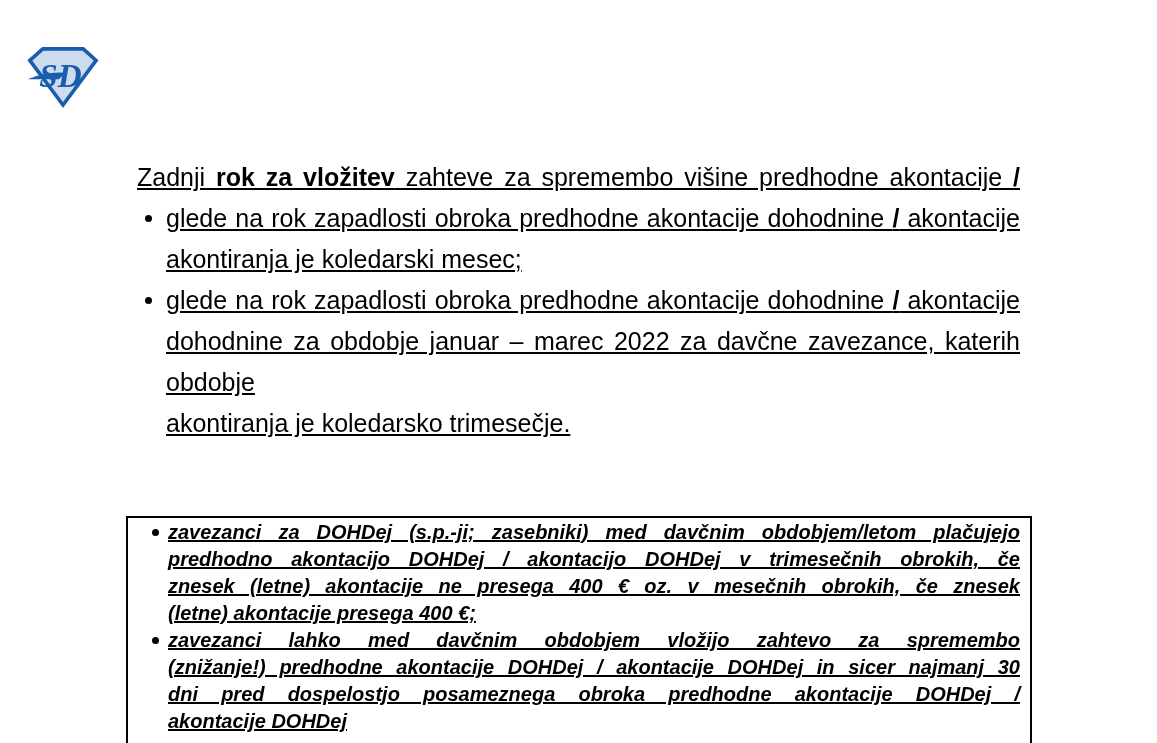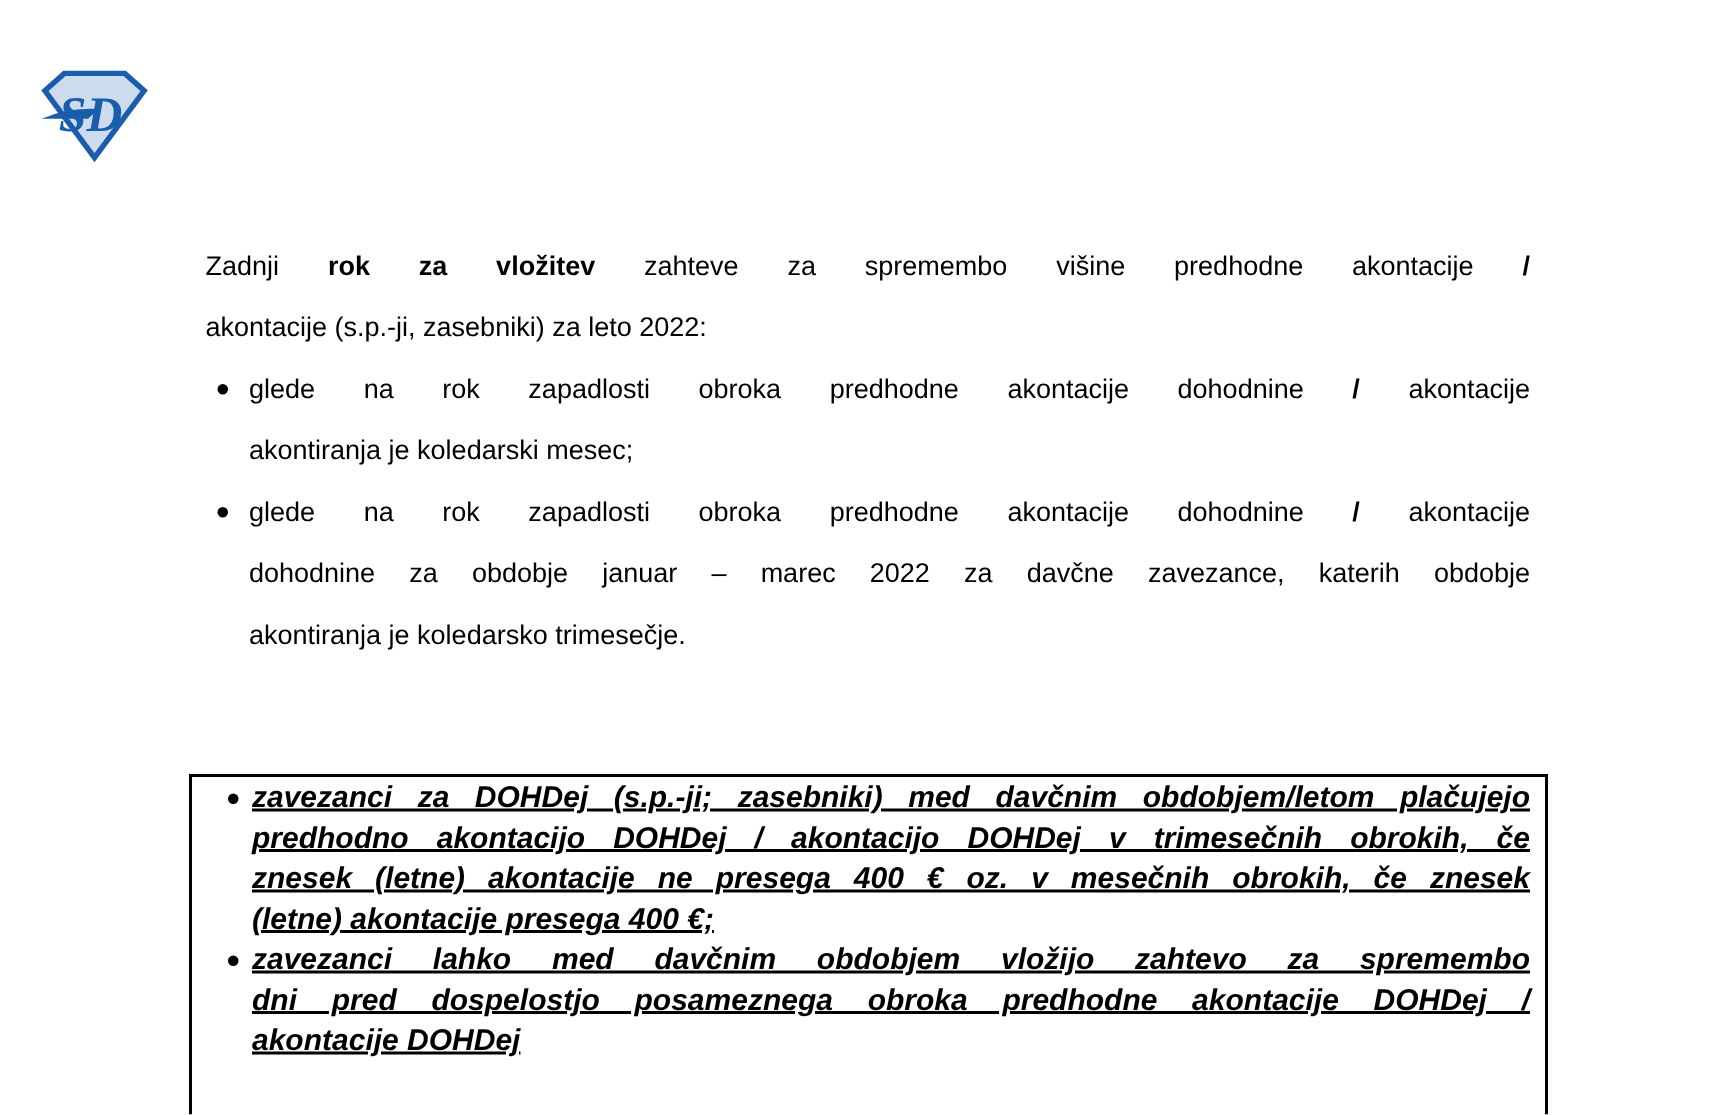--- a/index.html
+++ b/index.html
@@ -21,22 +21,23 @@
     width: 72px;
     height: 64px;
   }
 
   
   .main-text {
     position: absolute;
     left: 137px;
     top: 157px;
     width: 883px;
-    font-size: 18px;
+    font-size: 25px;
     line-height: 41px;
+    text-decoration: underline;
   }
   .tline { min-height: 1em; }
   .tline.jst { text-align: justify; text-align-last: justify; }
   .tline.lst { text-align: left; text-align-last: left; }
   .tline b { font-weight: bold; }
 
   ul.plain { list-style: none; margin: 0; padding: 0; }
   ul.plain > li { position: relative; padding-left: 29px; }
   .bullet-dot {
     position: absolute;
@@ -76,21 +77,20 @@
   <svg class="logo" viewBox="0 0 100 88">
     <path d="M4 21 L22 5 L78 5 L96 21 L50 83 Z" stroke-width="5" stroke-linejoin="miter" fill="#ccdbee" stroke="#1a5dad"></path>
     <path d="M1 47 Q 26 36 54 38 L 44 47 Z" fill="#1a5dad"></path>
     <text x="17" y="58" font-family="Liberation Serif, serif" font-size="46" font-style="italic" font-weight="bold" fill="#1a5dad">SD</text>
   </svg>
 
   <div class="main-text">
 
     <div>
         <div class="tline jst"><span>Zadnji </span><b>rok za vložitev</b><span> zahteve za spremembo višine predhodne akontacije </span><b>/</b></div>
-        <div class="tline lst"><span>akontacije (s.p.-ji, zasebniki) za leto 2022:</span></div>
       </div>
 
     <ul class="plain">
       <li>
         <span class="bullet-dot"></span>
         <div>
             <div class="tline jst"><span>glede na rok zapadlosti obroka predhodne akontacije dohodnine </span><b>/</b><span> akontacije</span></div>
             <div class="tline lst"><span>akontiranja je koledarski mesec;</span></div>
           </div>
       </li>
@@ -114,20 +114,21 @@
             <div class="tline jst"><span>zavezanci za DOHDej (s.p.-ji; zasebniki) med davčnim obdobjem/letom plačujejo</span></div>
             <div class="tline jst"><span>predhodno akontacijo DOHDej / akontacijo DOHDej v trimesečnih obrokih, če</span></div>
             <div class="tline jst"><span>znesek (letne) akontacije ne presega 400 € oz. v mesečnih obrokih, če znesek</span></div>
             <div class="tline lst"><span>(letne) akontacije presega 400 €;</span></div>
           </div>
       </li>
       <li>
         <span class="bullet-dot"></span>
         <div>
             <div class="tline jst"><span>zavezanci lahko med davčnim obdobjem vložijo zahtevo za spremembo</span></div>
+            <div class="tline jst"><span>(znižanje!) predhodne akontacije DOHDej / akontacije DOHDej in sicer najmanj 30</span></div>
             <div class="tline jst"><span>dni pred dospelostjo posameznega obroka predhodne akontacije DOHDej /</span></div>
             <div class="tline lst"><span>akontacije DOHDej</span></div>
           </div>
       </li>
     </ul>
   </div>
 
 </div>
 
 </body></html>

